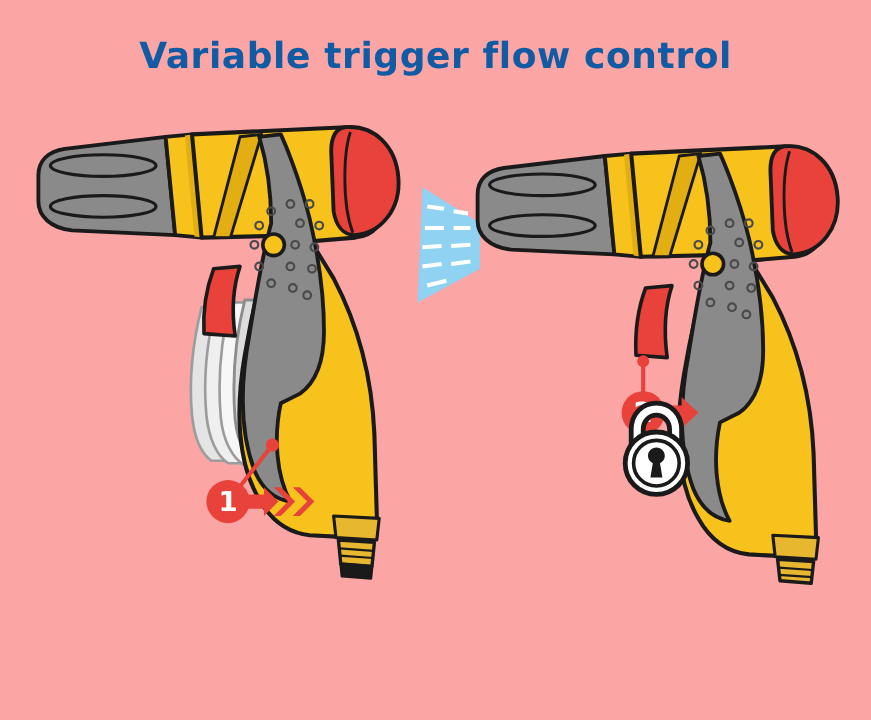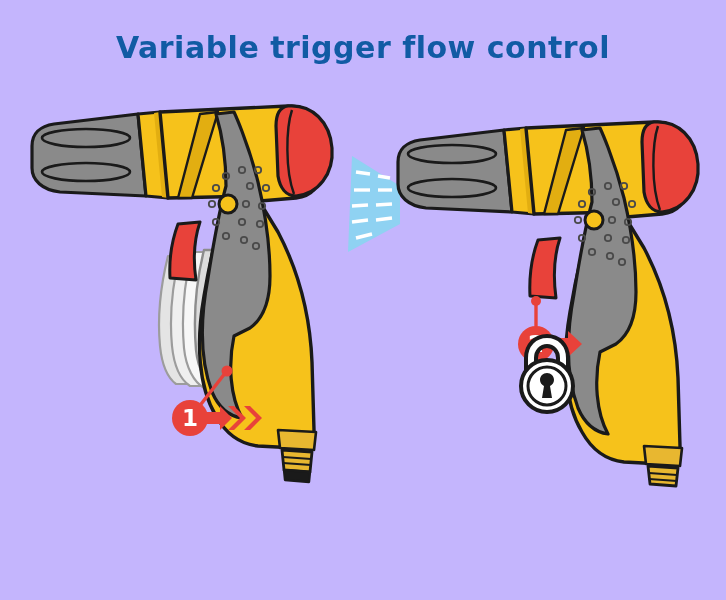--- a/index.html
+++ b/index.html
@@ -12,21 +12,21 @@
     width: 726px;
     height: 600px;
     font-family: "Liberation Sans", sans-serif;
     overflow: hidden;
     position: relative;
   }
   .page {
     position: relative;
     width: 726px;
     height: 600px;
-    background: #c4b5fd;
+    background: #fca5a5;
   }
   .page-title {
     position: absolute;
     top: 30px;
     left: 0;
     width: 726px;
     text-align: center;
     font-family: "DejaVu Sans", sans-serif;
     font-weight: bold;
     font-size: 30px;

